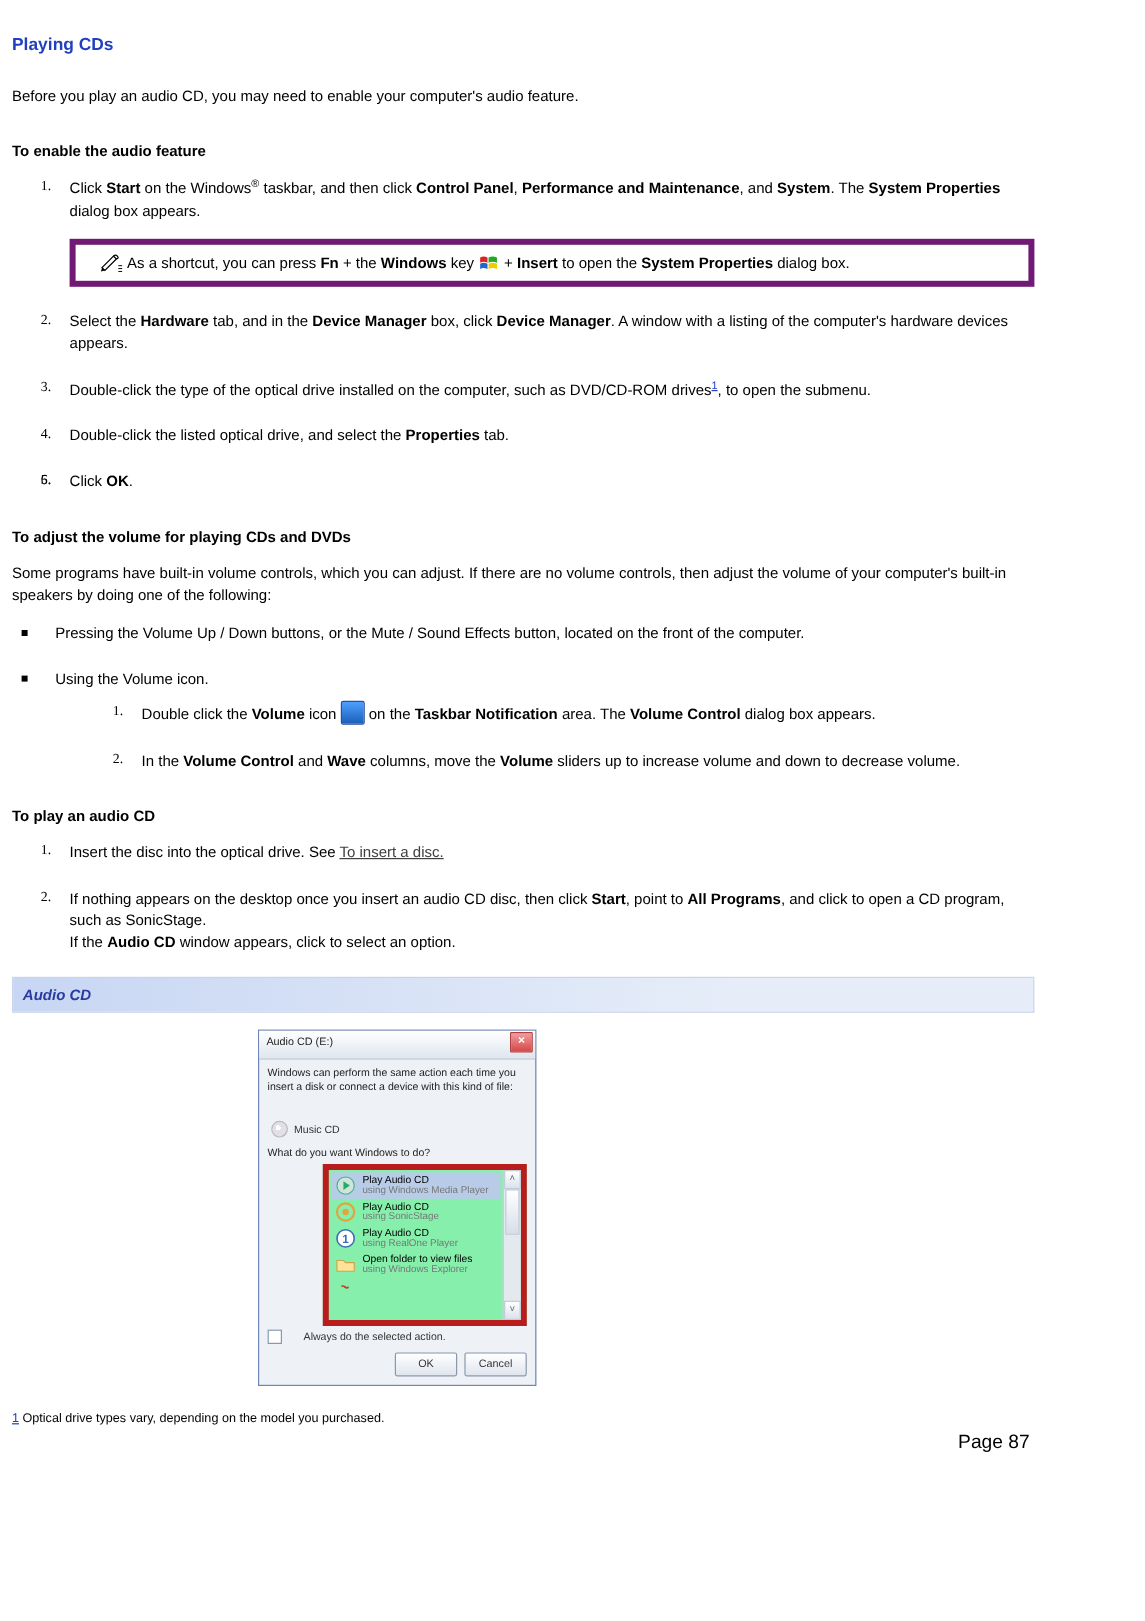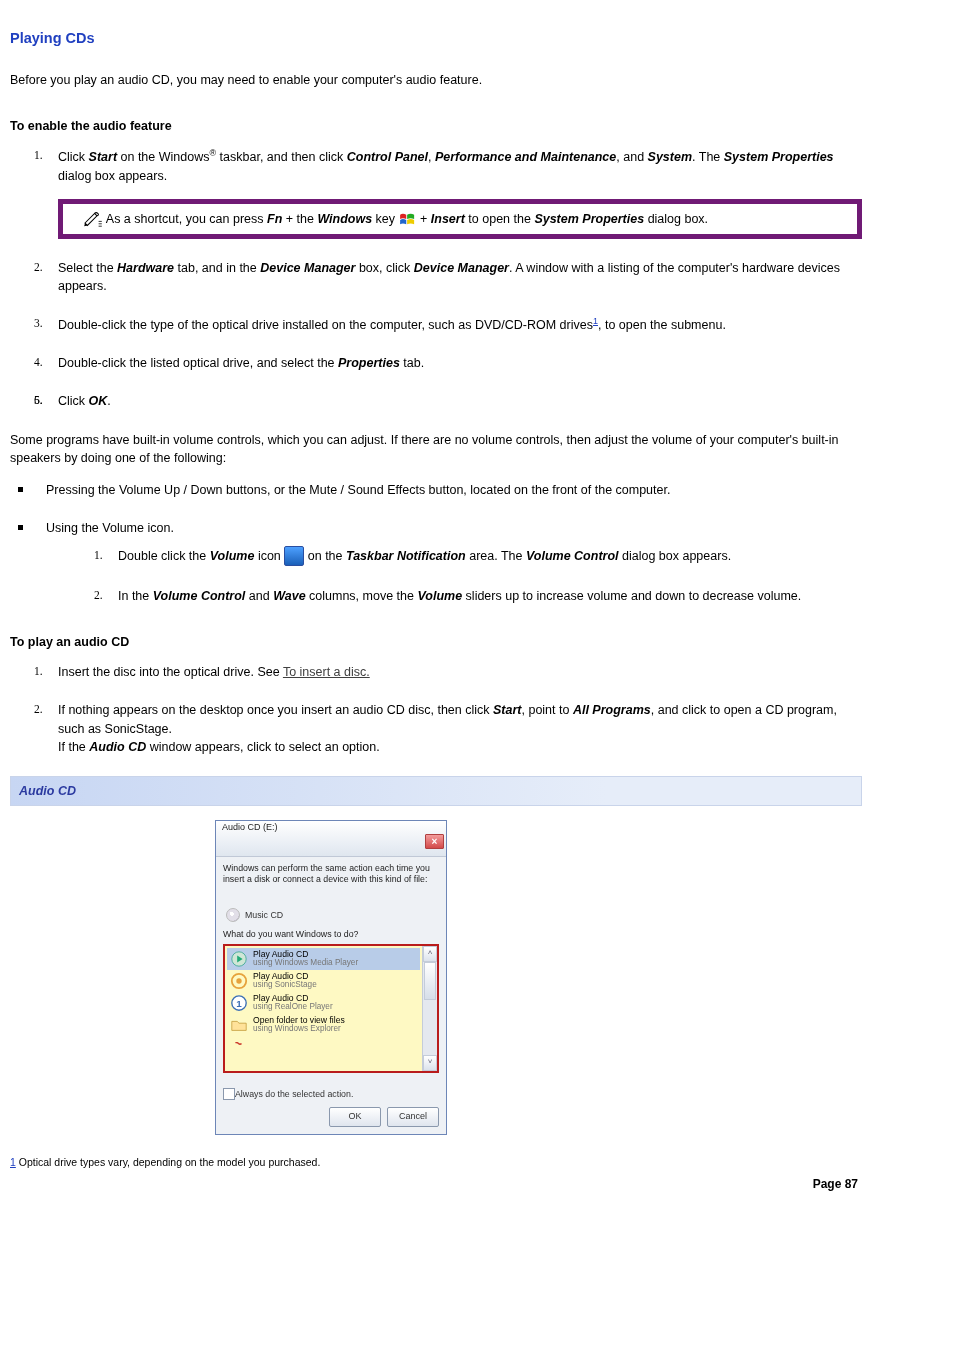--- a/index.html
+++ b/index.html
@@ -119,22 +119,22 @@
   font-family: Tahoma, Verdana, sans-serif;
   font-size: 9px;
   color: #333;
   position: relative;
 }
 .audiocd .titlebar {
   background: linear-gradient(#ffffff, #dfe6ef);
   height: 19px;
   border-bottom: 1px solid #c0c8d6;
   display: flex;
-  padding: 0 0 16px 6px;
-  flex-direction: column;
+  align-items: center;
+  padding: 0 0 4px 6px;
 }
 .audiocd .titlebar .ttxt { color: #222; }
 .audiocd .titlebar .xbtn {
   margin-left: auto;
   width: 17px;
   height: 15px;
   border: 1px solid #b04040;
   background: linear-gradient(#f39c9c, #d34a4a);
   color: #fff;
   font-weight: bold;
@@ -147,25 +147,26 @@
 .audiocd .body { padding: 6px 7px 7px 7px; }
 .audiocd .desc { font-size: 8.8px; color: #222; line-height: 1.2; margin-bottom: 24px; }
 .audiocd .mic-row { display: flex; align-items: center; gap: 5px; margin: 2px 0 6px 3px; font-size: 8.8px; }
 .audiocd .mic-row .cdico {
   width: 12px; height: 12px; border-radius: 50%;
   background: radial-gradient(circle at 40% 40%, #fff 0 20%, #e2dfe8 21% 70%, #c8c3d2 71% 100%);
   border: 1px solid #bbb;
 }
 .audiocd .q { font-size: 8.8px; color: #222; margin-bottom: 3px; }
 .audiocd .listbox {
-  border: 2px solid #b91c1c;
-  background: #fef9c3;
+  border: 5px solid #b91c1c;
+  background: #86efac;
   height: 125px;
   position: relative;
   display: flex;
+  margin-left: 46px;
 }
 .audiocd .listitems { flex: 1; padding: 2px 2px; overflow: hidden; }
 .audiocd .litem { display: flex; gap: 5px; padding: 2px 3px; align-items: center; }
 .audiocd .litem.sel { background: #b8cce8; }
 .audiocd .litem .ico { width: 18px; height: 18px; flex-shrink: 0; display:flex; align-items:center; justify-content:center; }
 .audiocd .litem .txts { line-height: 1.05; }
 .audiocd .litem .l1 { font-size: 8.6px; color: #000; }
 .audiocd .litem .l2 { font-size: 8.2px; color: #777; }
 .audiocd .listsb {
   width: 14px;
@@ -178,45 +179,45 @@
   height: 14px;
   border: 1px solid #c4ccd9;
   background: linear-gradient(#fff, #dbe2ec);
   font-size: 8px; text-align: center; line-height: 12px; color: #667;
 }
 .audiocd .listsb .strk { flex: 1; position: relative; }
 .audiocd .listsb .thumb {
   position: absolute; top: 0; left: 1px; right: 1px; height: 36px;
   border: 1px solid #c4ccd9; background: linear-gradient(#fff, #d6dee9);
 }
-.audiocd .chkrow { margin-top: 15px; display: flex; align-items: center; gap: 0; font-size: 8.8px; }
+.audiocd .chkrow { margin-top: 3px; display: flex; align-items: center; gap: 18px; font-size: 8.8px; }
 .audiocd .chkrow .cbx { width: 10px; height: 10px; border: 1px solid #8a98ad; background: #fff; }
 .audiocd .btns { display: flex; gap: 6px; justify-content: flex-end; margin-top: 6px; }
 .audiocd .btns .b {
   min-width: 50px; height: 18px;
   border: 1px solid #8a98ad;
   background: linear-gradient(#ffffff, #dfe5ee);
   font-size: 9px; text-align: center; line-height: 16px;
   border-radius: 2px;
 }
 
 .footnote {
   font-size: 10.5px;
   margin-top: 20px;
 }
 .footnote .fnmark { color: #2040c0; text-decoration: underline; }
 
 .page-num {
   position: absolute;
   right: 14px;
   bottom: 6px;
-  font-size: 12px;
-  font-weight: bold;
-}
-b { font-weight: bold; font-style: italic; }
+  font-size: 16px;
+  font-weight: normal;
+}
+b { font-weight: bold; }
 </style>
 </head>
 <body>
 
 <div class="page">
 
   <h2 class="title">Playing CDs</h2>
 
   <p class="para">Before you play an audio CD, you may need to enable your computer's audio feature.</p>
 
@@ -279,20 +280,21 @@
     </li>
 
     <li>
       <span class="num">6.</span>
       <span>
         <span>Click </span><b>OK</b><span>.</span>
       </span>
     </li>
   </ol>
 
+  <p class="subhead">To adjust the volume for playing CDs and DVDs</p>
   <p class="para" style="margin-bottom:14px">Some programs have built-in volume controls, which you can adjust. If there are no volume controls, then adjust the volume of your computer's built-in speakers by doing one of the following:</p>
 
   <ul class="bullets">
     <li>Pressing the Volume Up / Down buttons, or the Mute / Sound Effects button, located on the front of the computer.</li>
     <li>
       <span>Using the Volume icon.</span>
 
       <ol class="numlist nested">
         <li>
           <span class="num">1.</span>

